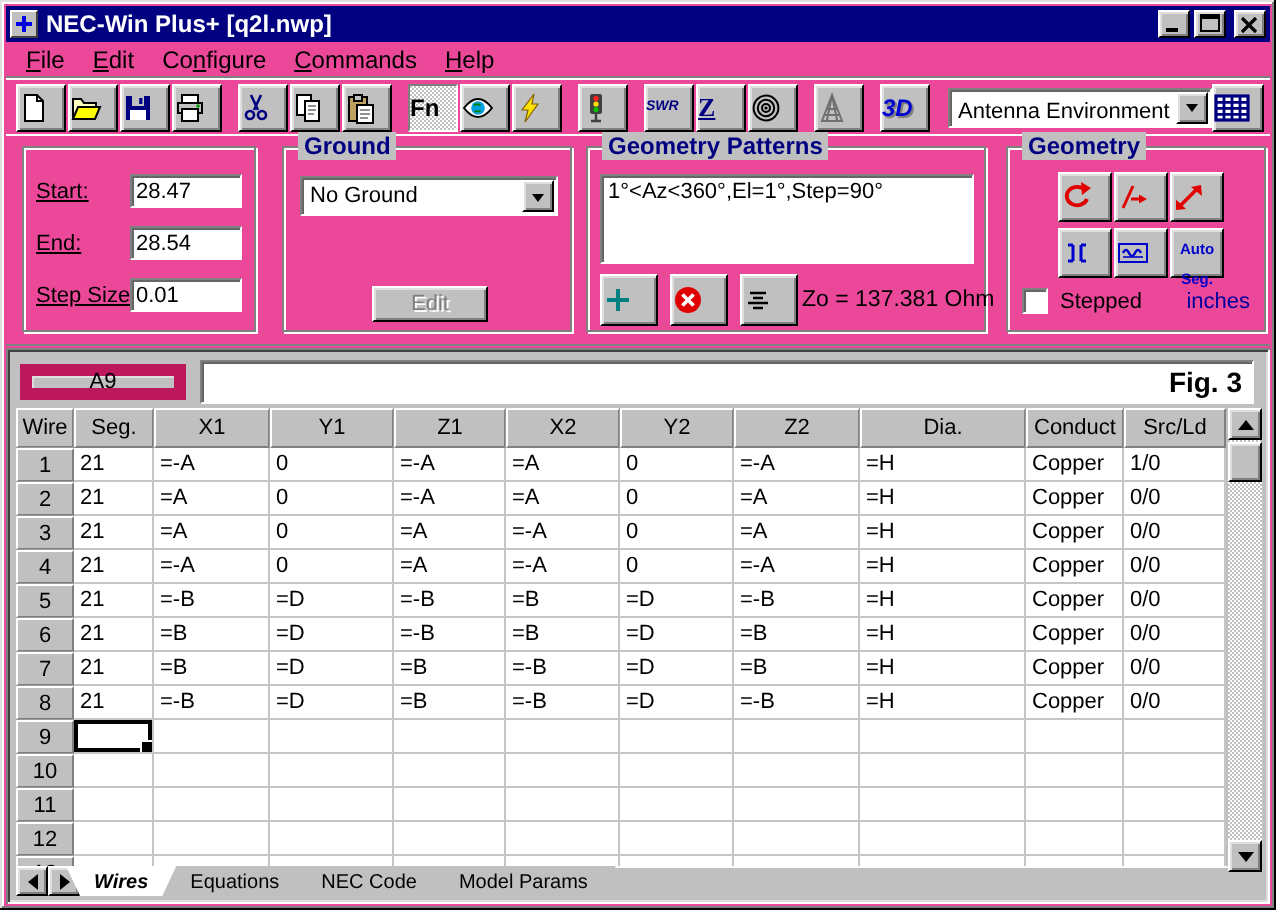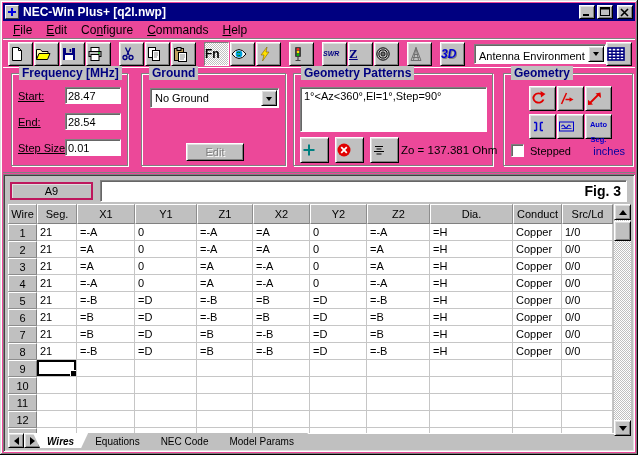--- a/index.html
+++ b/index.html
@@ -72,21 +72,21 @@
   .geo-btn { position:absolute; width:27px; height:25px; }
   .autoseg { font-size:7.5px; line-height:8px; font-weight:bold; color:#0000cc; text-align:center; }
   .checkbox { position:absolute; left:7px; top:70px; width:13px; height:13px; }
   .chk-label { position:absolute; left:26px; top:71px; font-size:11px; }
   .units { position:absolute; right:7px; top:71px; font-size:11px; color:#0000a0; }
 
   
   .sheet { position:absolute; left:3px; top:174px; right:3px; bottom:3px; background:#c0c0c0;
     box-shadow: inset 1px 1px 0 #808080, inset -1px -1px 0 #fff, inset 2px 2px 0 #404040, inset -2px -2px 0 #dfdfdf; }
   .cellref { position:absolute; left:7px; top:8px; width:83px; height:18px; background:#c0c0c0;
-    border:2px solid #be185d; box-shadow: inset 1px 1px 0 #dfdfdf; font-size:11px; display:flex; align-items:center; justify-content:center; }
+    border:6px solid #be185d; box-shadow: inset 1px 1px 0 #dfdfdf; font-size:11px; display:flex; align-items:center; justify-content:center; }
   .formulabar { position:absolute; left:97px; top:6px; right:8px; height:22px; display:flex; align-items:center; }
   .formula-val { flex:1; font-size:11px; padding-left:3px; }
   .fig { font-size:14px; font-weight:bold; padding-right:5px; white-space:nowrap; }
   .grid { position:absolute; left:5px; top:30px; width:605px; height:232px; overflow:hidden; background:#fff; }
   .hrow, .drow { display:flex; }
   .hrow { height:20px; }
   .drow { height:17px; }
   .hcell, .rnum { background:#c0c0c0; border:1px solid; border-color:#fff #808080 #808080 #fff;
     box-shadow: 0 0 0 0.5px #9a9a9a; font-size:11px; display:flex; align-items:center; justify-content:center; flex:0 0 auto; }
   .dcell { background:#fff; border-right:1px solid #c6c6c6; border-bottom:1px solid #c6c6c6;
@@ -265,21 +265,20 @@
         <svg width="18" height="16" viewBox="0 0 18 16">
           <rect x="1" y="2" width="16" height="12" fill="#fff" stroke="#000080" stroke-width="1.6"></rect>
           <path d="M1 5.2h16M1 8.2h16M1 11.2h16M5 2v12M9 2v12M13 2v12" stroke="#000080" stroke-width="1.4"></path>
         </svg>
       </button>
   </div>
 
   <div class="panelband">
 
     <div class="groupbox gb-freq">
-      <span class="legend">Frequency [MHz]</span>
       <span class="flabel" style="left:6px;top:16px">Start:</span>
       <input class="finput sunken-f" style="top: 13px;" value="28.47">
       <span class="flabel" style="left:6px;top:42px">End:</span>
       <input class="finput sunken-f" style="top: 39px;" value="28.54">
       <span class="flabel" style="left:6px;top:68px">Step Size:</span>
       <input class="finput sunken-f" style="top: 65px;" value="0.01">
     </div>
 
     <div class="groupbox gb-ground">
       <span class="legend">Ground</span>

